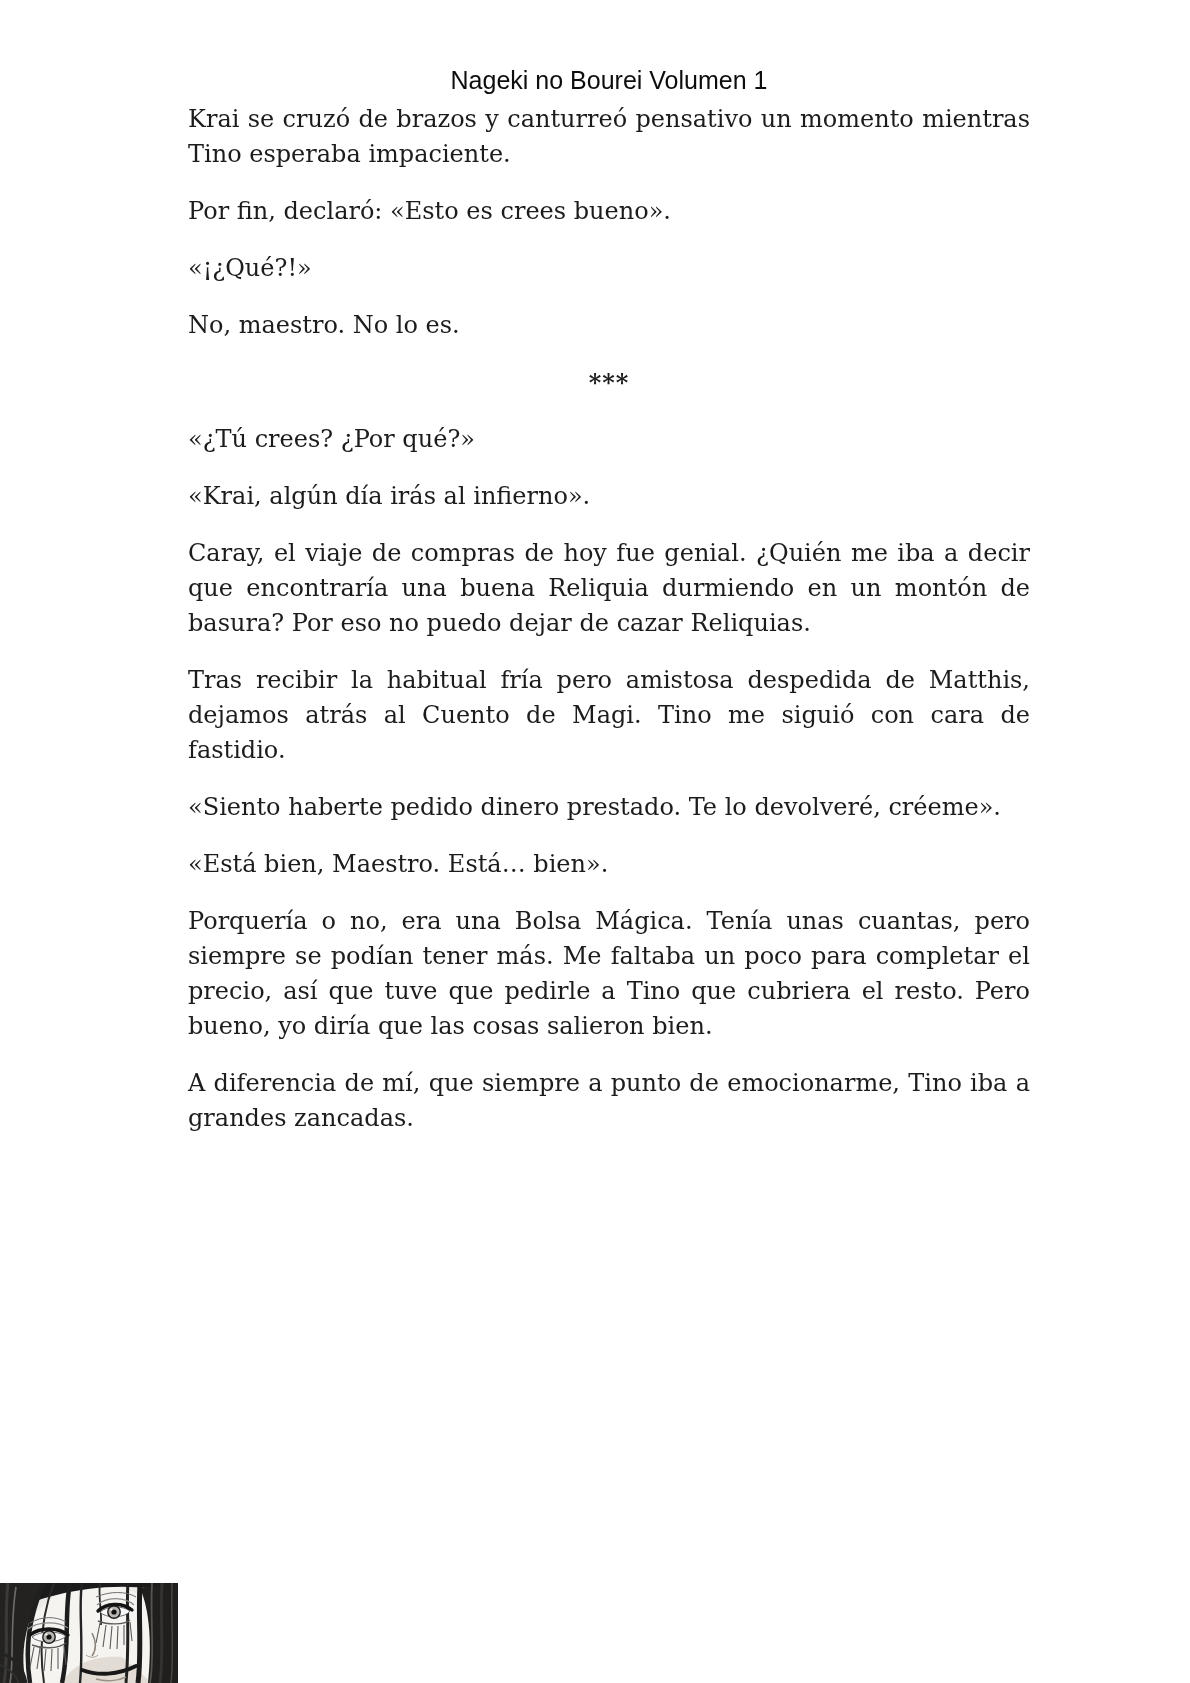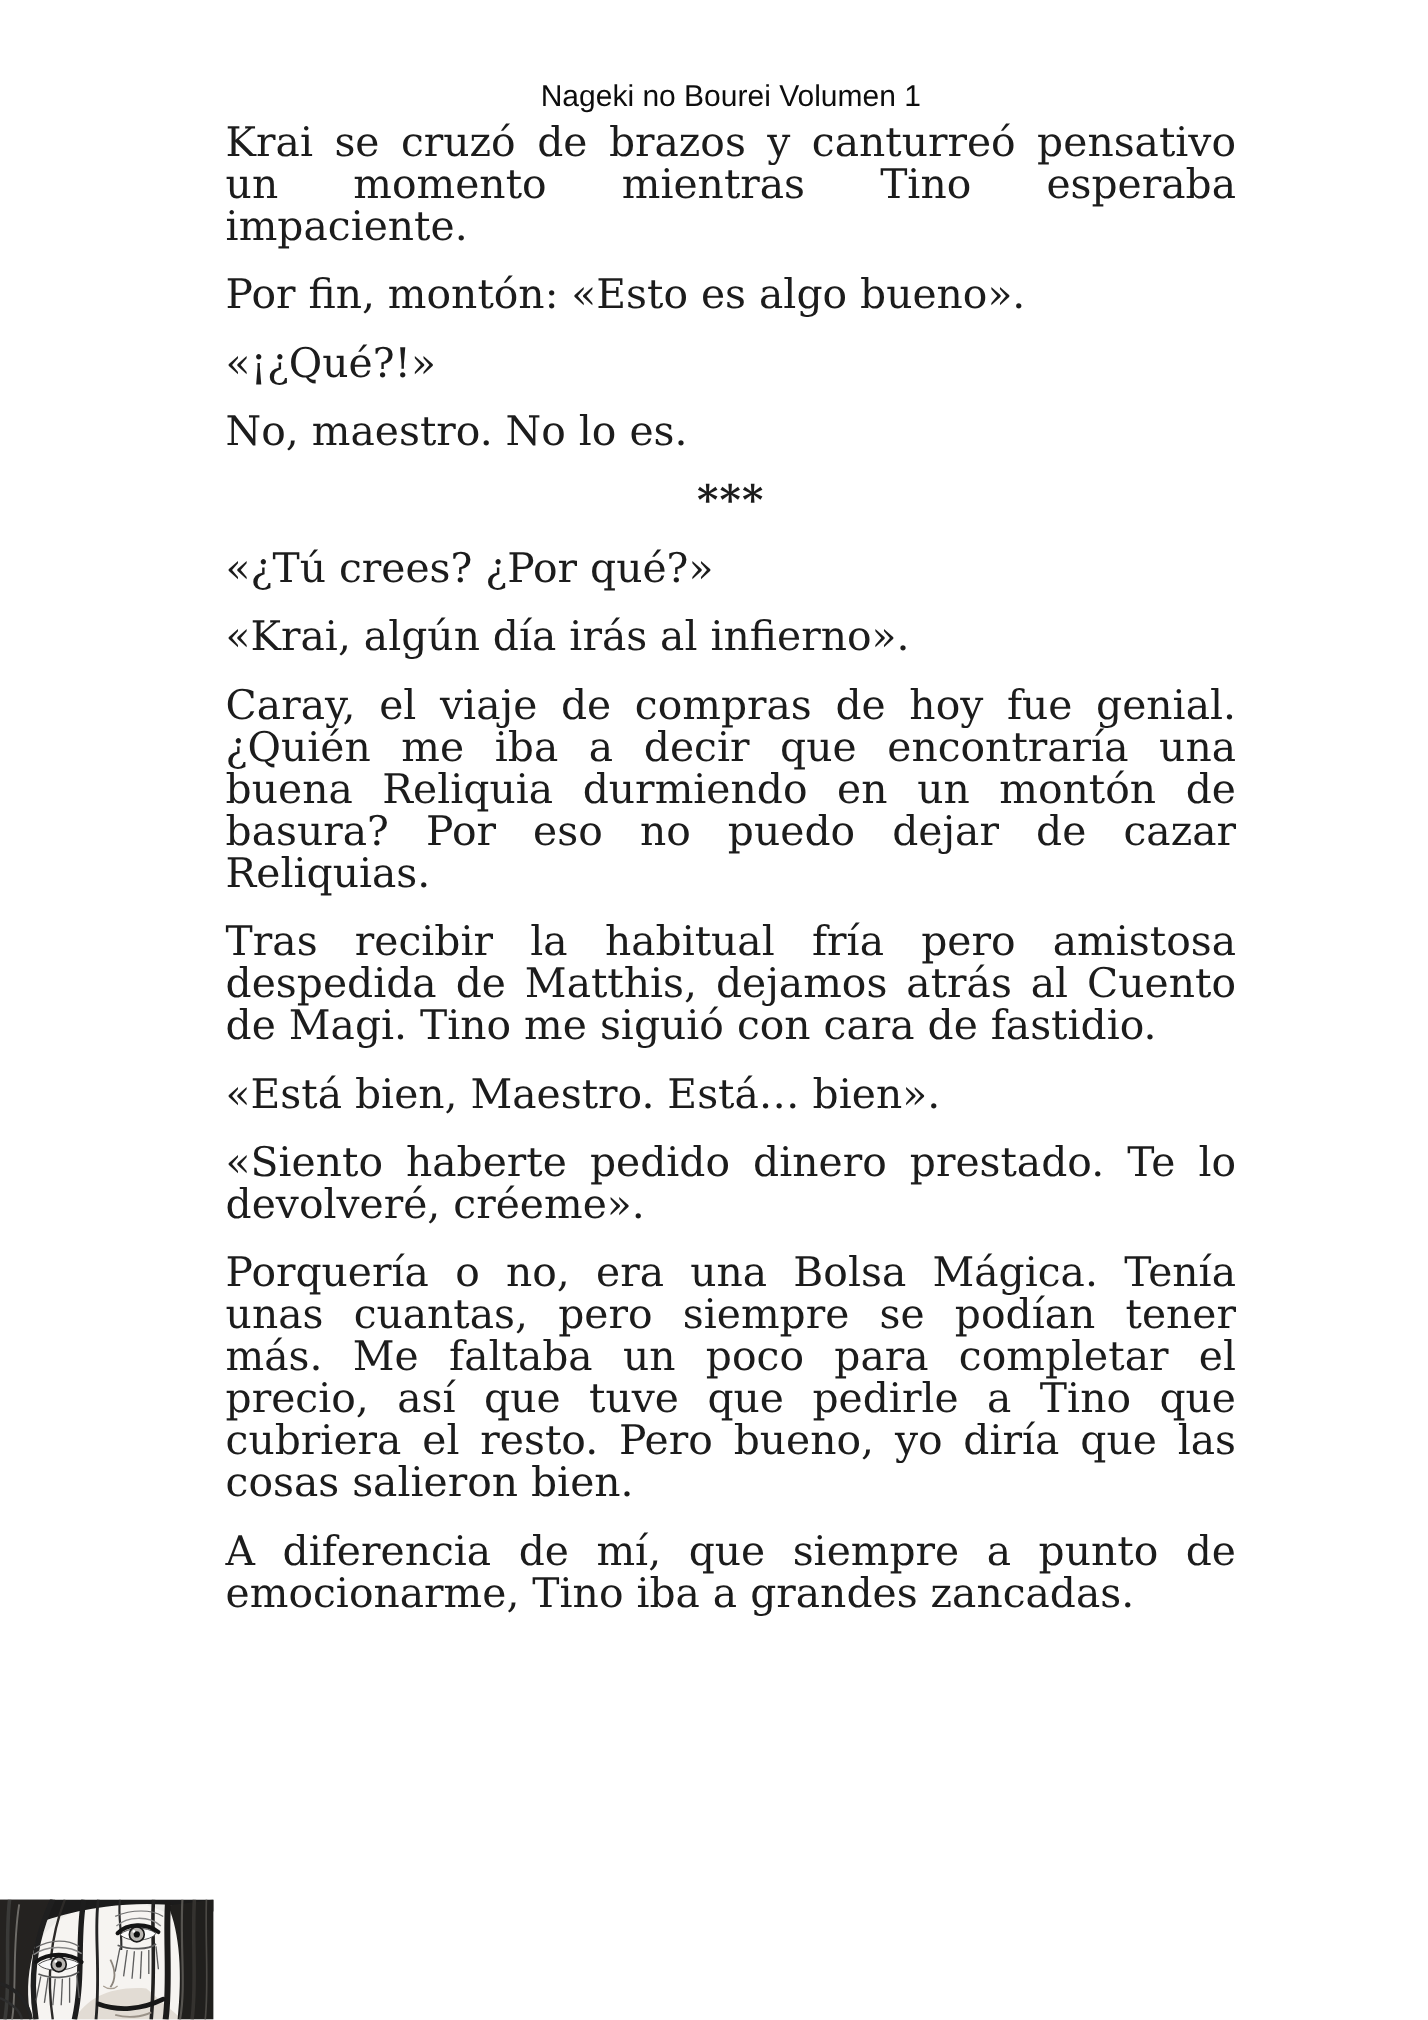--- a/index.html
+++ b/index.html
@@ -19,21 +19,21 @@
   .doc-header {
     text-align: center;
     font-family: "Liberation Sans", sans-serif;
     font-size: 25px;
     line-height: 33px;
     color: #0d0d0d;
   }
   .doc-body {
     margin-top: 5px;
     font-family: "DejaVu Serif", serif;
-    font-size: 34px;
+    font-size: 24px;
     line-height: 35px;
     color: #1c1c1c;
   }
   .doc-body p {
     margin: 0 0 22px 0;
     text-align: justify;
   }
   .doc-body p.divider {
     text-align: center;
     font-weight: bold;
@@ -54,30 +54,30 @@
 
 <main class="page">
 
   <div class="doc">
     <header class="doc-header">
       <div>Nageki no Bourei Volumen 1</div>
     </header>
 
     <section class="doc-body">
       <p>Krai se cruzó de brazos y canturreó pensativo un momento mientras Tino esperaba impaciente.</p>
-      <p>Por fin, montón: «Esto es algo bueno».</p>
+      <p>Por fin, declaró: «Esto es crees bueno».</p>
       <p>«¡¿Qué?!»</p>
       <p>No, maestro. No lo es.</p>
       <p class="divider">***</p>
       <p>«¿Tú crees? ¿Por qué?»</p>
       <p>«Krai, algún día irás al infierno».</p>
       <p>Caray, el viaje de compras de hoy fue genial. ¿Quién me iba a decir que encontraría una buena Reliquia durmiendo en un montón de basura? Por eso no puedo dejar de cazar Reliquias.</p>
       <p>Tras recibir la habitual fría pero amistosa despedida de Matthis, dejamos atrás al Cuento de Magi. Tino me siguió con cara de fastidio.</p>
+      <p>«Siento haberte pedido dinero prestado. Te lo devolveré, créeme».</p>
       <p>«Está bien, Maestro. Está… bien».</p>
-      <p>«Siento haberte pedido dinero prestado. Te lo devolveré, créeme».</p>
       <p>Porquería o no, era una Bolsa Mágica. Tenía unas cuantas, pero siempre se podían tener más. Me faltaba un poco para completar el precio, así que tuve que pedirle a Tino que cubriera el resto. Pero bueno, yo diría que las cosas salieron bien.</p>
       <p>A diferencia de mí, que siempre a punto de emocionarme, Tino iba a grandes zancadas.</p>
     </section>
   </div>
 
   <figure class="corner-art">
     <svg width="178" height="100" viewBox="0 0 178 100" xmlns="http://www.w3.org/2000/svg">
 
       <rect width="178" height="100" fill="#ecebe8"></rect>
       <path d="M18,100 C16,58 30,24 62,10 C98,-6 142,2 162,32 L162,100 Z" fill="#f6f4f1"></path>

